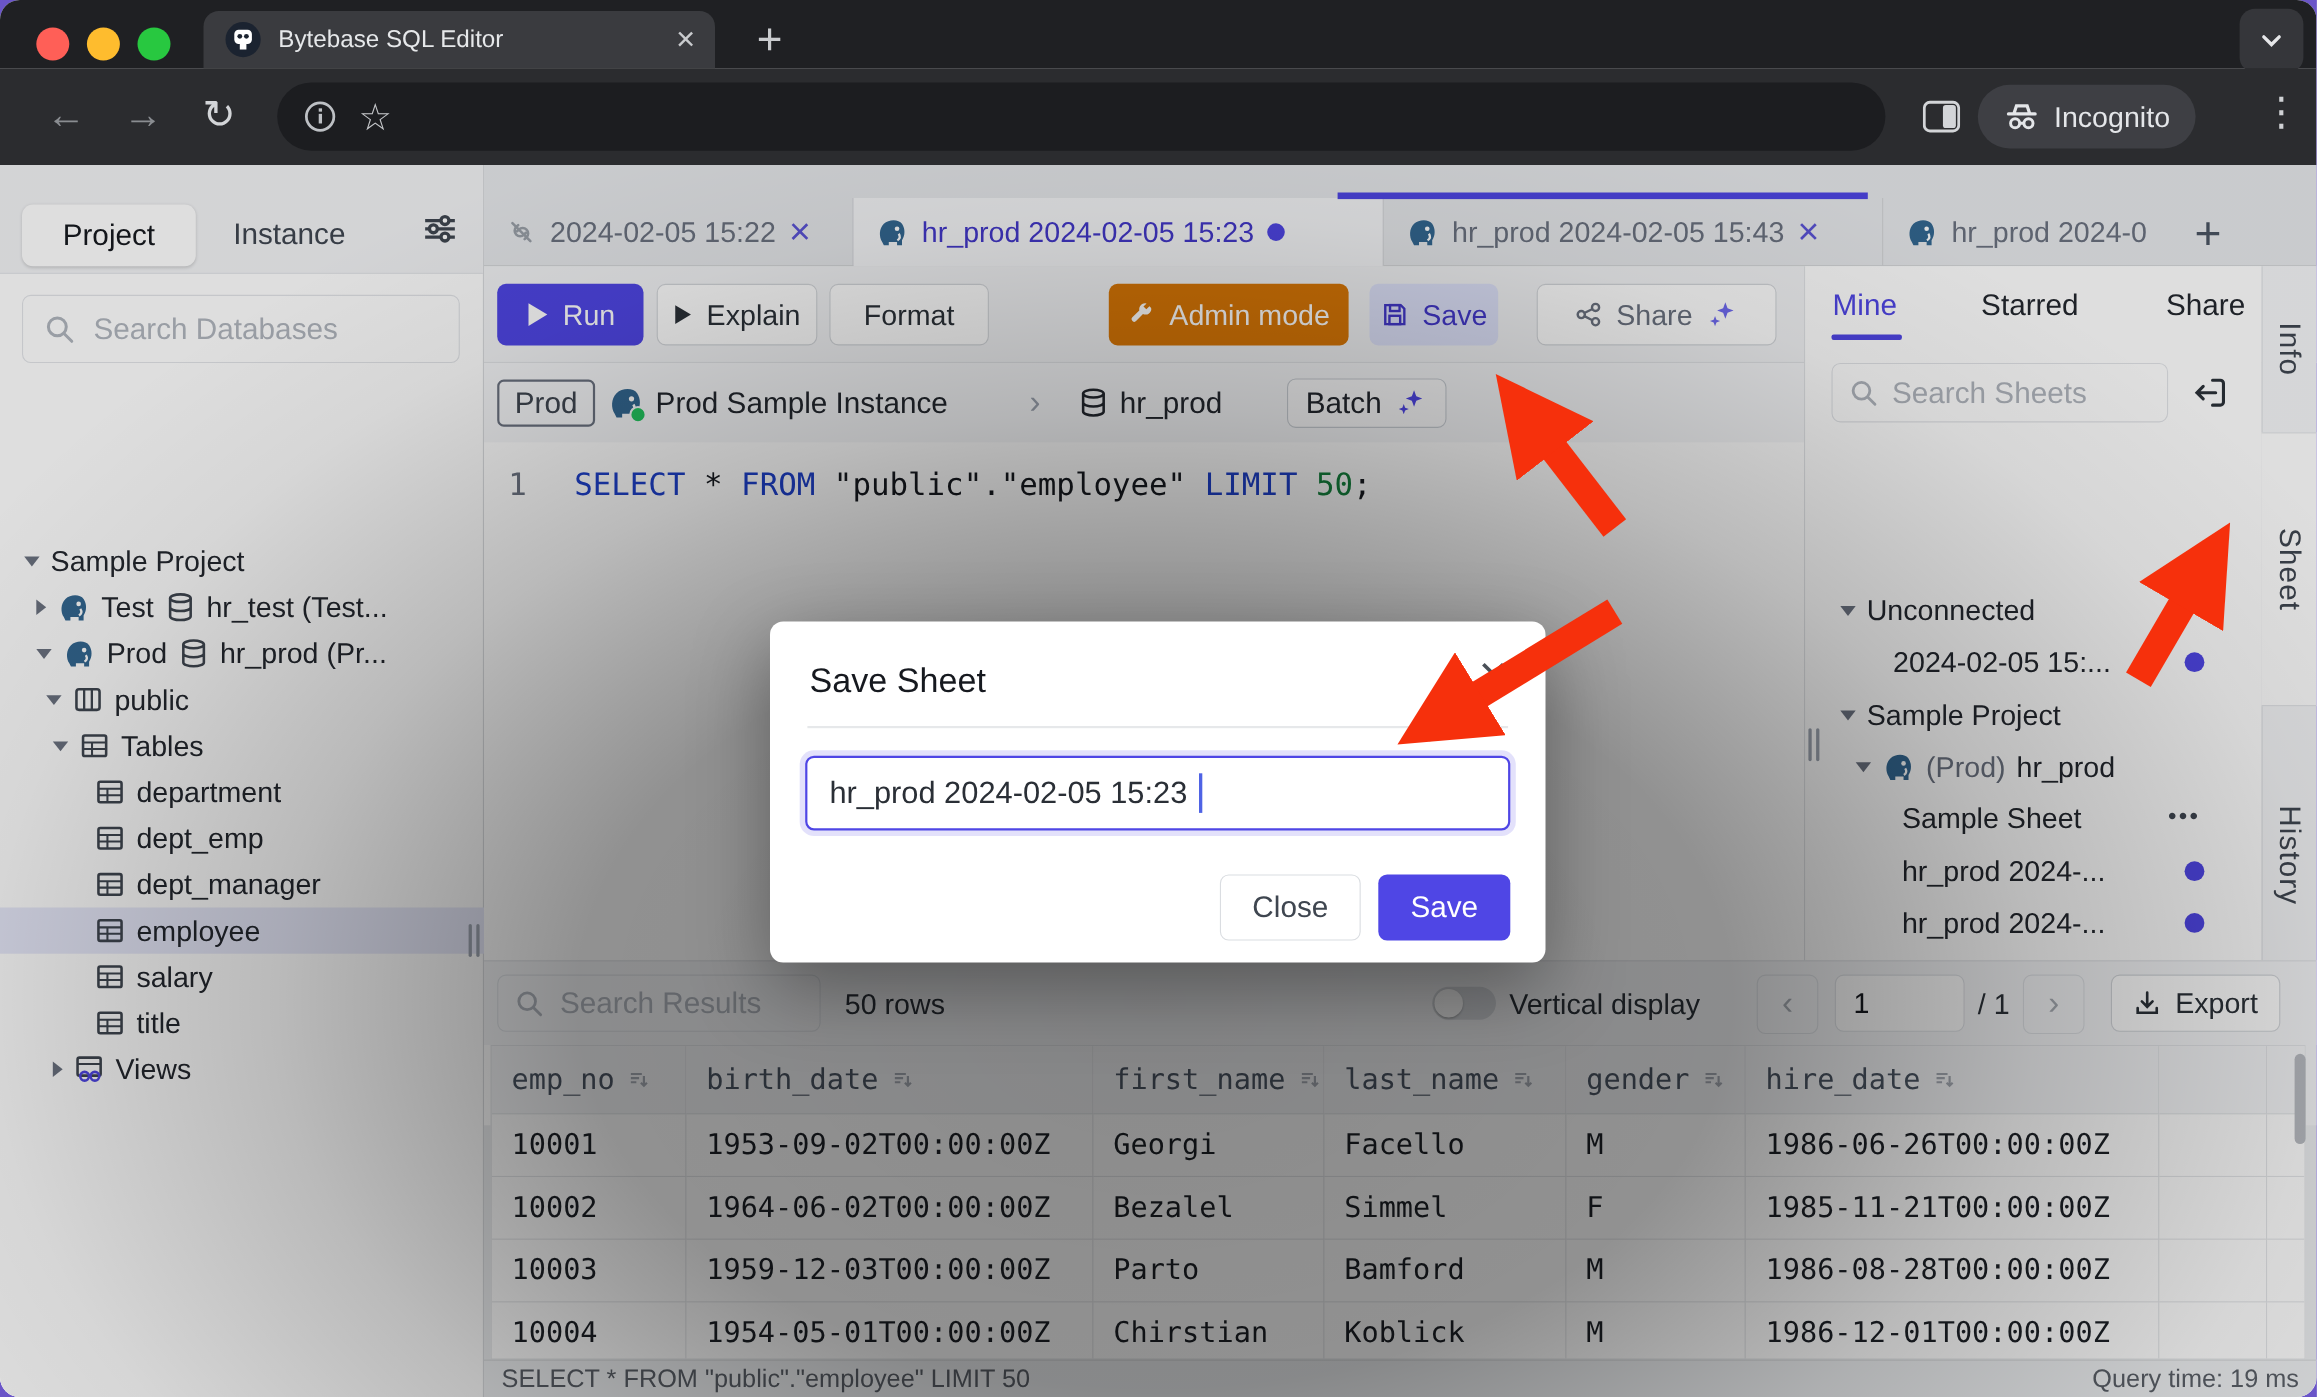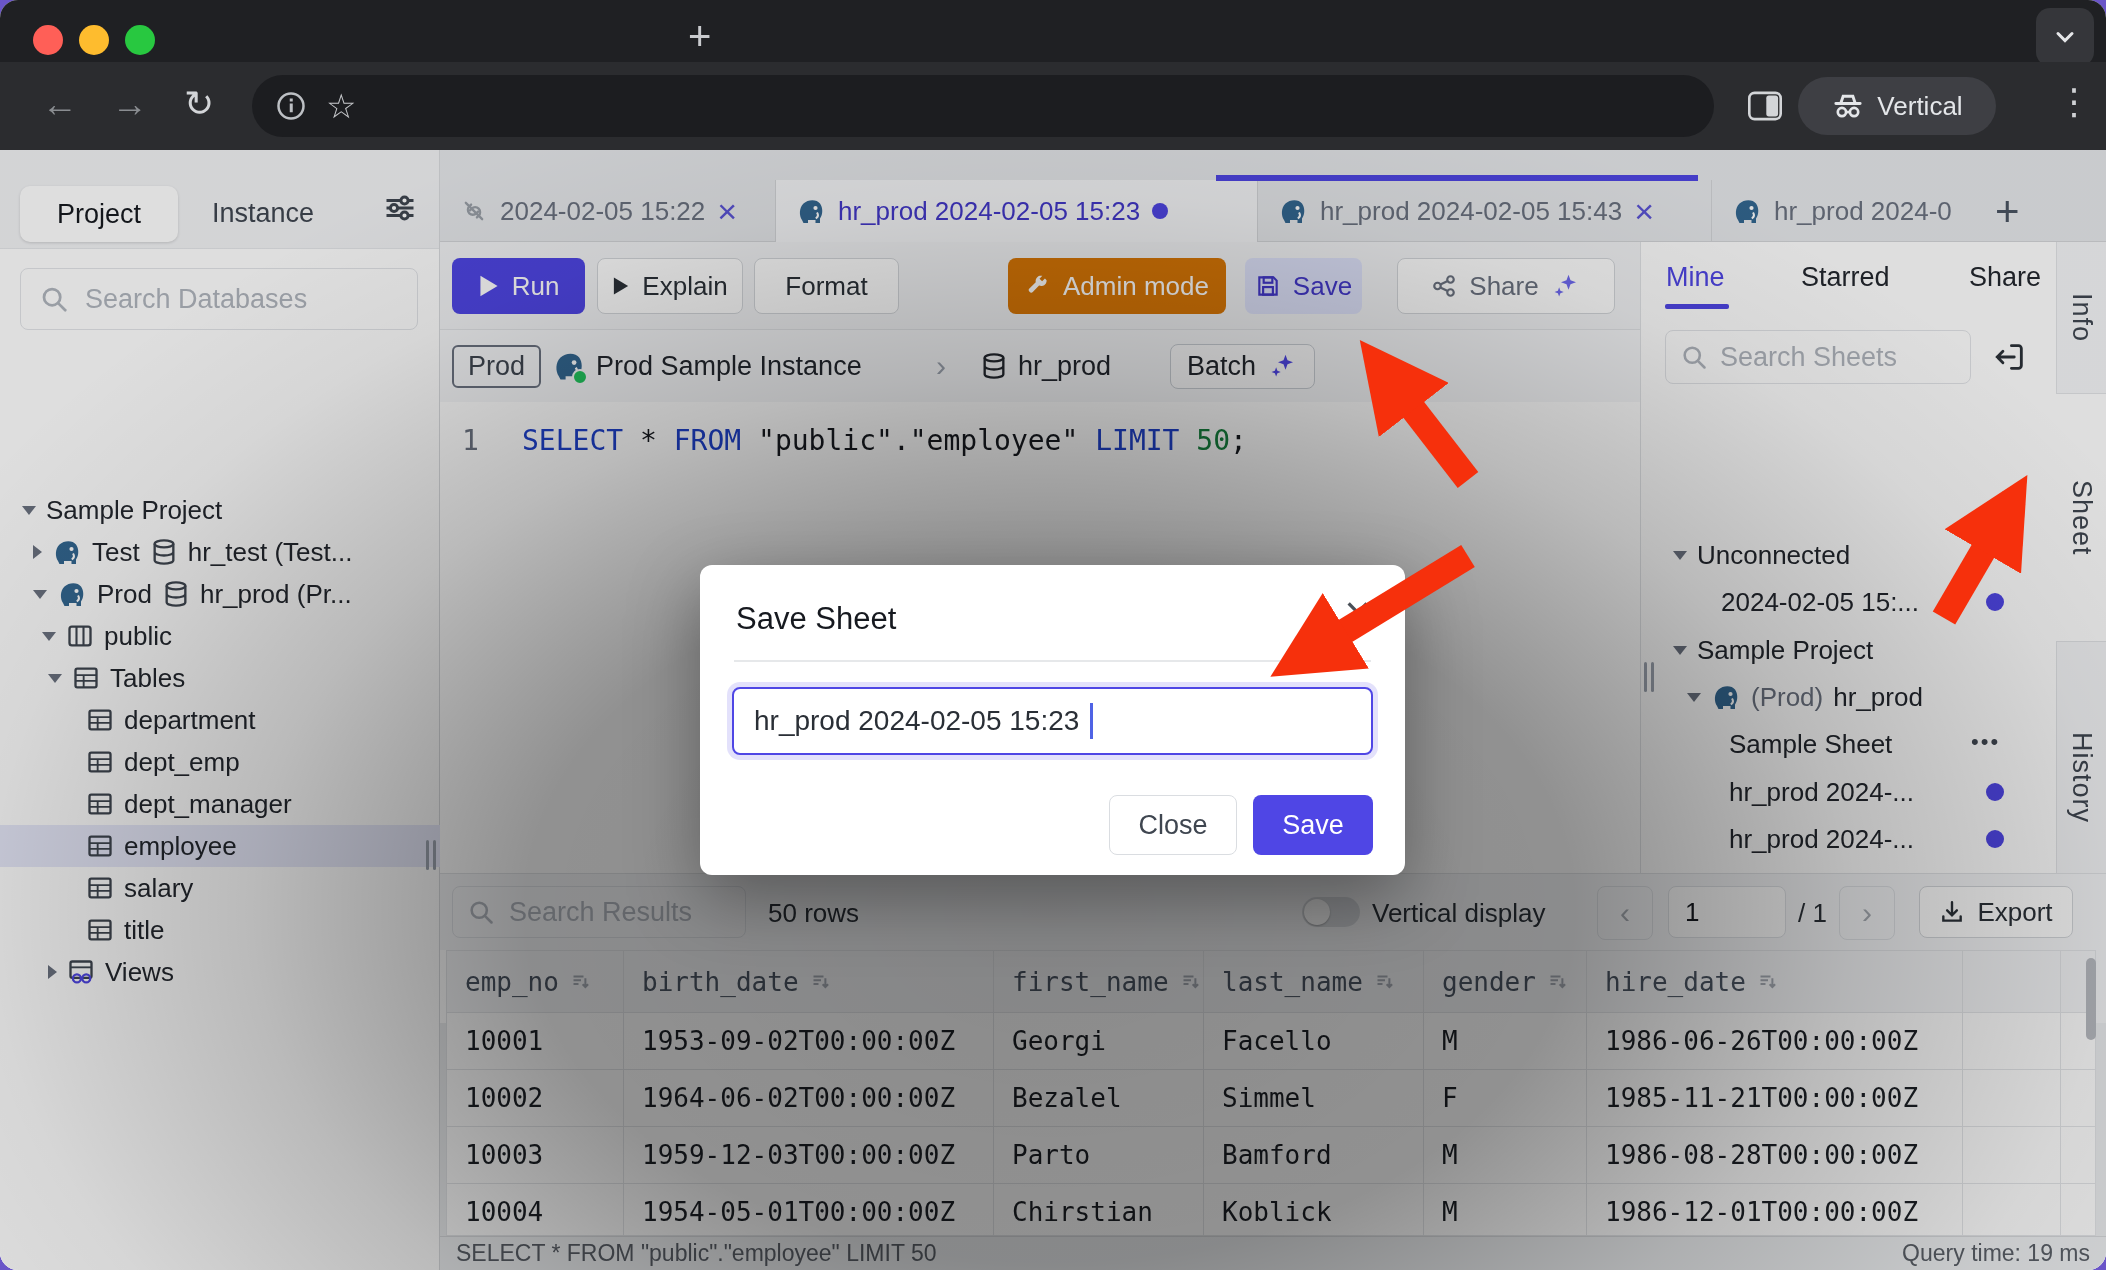--- a/index.html
+++ b/index.html
@@ -95,20 +95,31 @@
 </style>
 </head>
 <body>
 
 <div id="window">
 
   <div id="chrome-tabs" class="abs">
     <div class="tlight abs" style="left:33px;background:#ff5f57"></div>
     <div class="tlight abs" style="left:79px;background:#febc2e"></div>
     <div class="tlight abs" style="left:125px;background:#28c840"></div>
+    <div id="btab" class="abs">
+      <svg class="ic" width="36" height="36" viewBox="0 0 36 36">
+          <circle cx="18" cy="18" r="16" fill="#1b2330"></circle>
+          <rect x="10" y="9" width="16" height="13" rx="4" fill="#fff"></rect>
+          <circle cx="15" cy="15" r="2.2" fill="#1b2330"></circle>
+          <circle cx="21" cy="15" r="2.2" fill="#1b2330"></circle>
+          <rect x="15" y="22" width="6" height="5" fill="#fff"></rect>
+        </svg>
+      <span class="title">Bytebase SQL Editor</span>
+      <span class="chrome-x">×</span>
+    </div>
     <div id="newtab" class="abs">+</div>
     <div id="tabsearch" class="abs">
       <svg class="ic" width="28" height="28" viewBox="0 0 24 24">
           <path d="M6 9l6 6 6-6" fill="none" stroke="#e6e7e9" stroke-width="2.6" stroke-linecap="round"></path>
         </svg>
     </div>
   </div>
 
   <div id="chrome-nav" class="abs">
     <span class="navic abs" style="left:42px;color:#8a8d91">←</span>
@@ -126,21 +137,21 @@
         <rect x="1" y="2" width="24" height="20" rx="4" fill="none" stroke="#d3d5d8" stroke-width="2"></rect>
         <rect x="14" y="4" width="9" height="16" rx="2" fill="#d3d5d8"></rect>
       </svg>
     <div id="incog" class="abs">
       <svg class="ic" width="34" height="30" viewBox="0 0 28 24">
           <path d="M4 10h20M8 10l2-6h8l2 6" fill="none" stroke="#e4e6e9" stroke-width="2.4" stroke-linecap="round"></path>
           <circle cx="9" cy="17" r="3.4" fill="none" stroke="#e4e6e9" stroke-width="2.2"></circle>
           <circle cx="19" cy="17" r="3.4" fill="none" stroke="#e4e6e9" stroke-width="2.2"></circle>
           <path d="M12.4 17h3.2" stroke="#e4e6e9" stroke-width="2.2"></path>
         </svg>
-      <span>Vertical</span>
+      <span>Incognito</span>
     </div>
     <span class="navic abs" style="left:2056px;top:22px;color:#cfd1d4">⋮</span>
   </div>
 
   <div id="app" class="abs">
 
     <div id="sidebar" class="abs">
       <div id="sb-head" class="abs">
         <div id="sb-tab-project" class="abs">Project</div>
         <div id="sb-tab-instance" class="abs">Instance</div>

